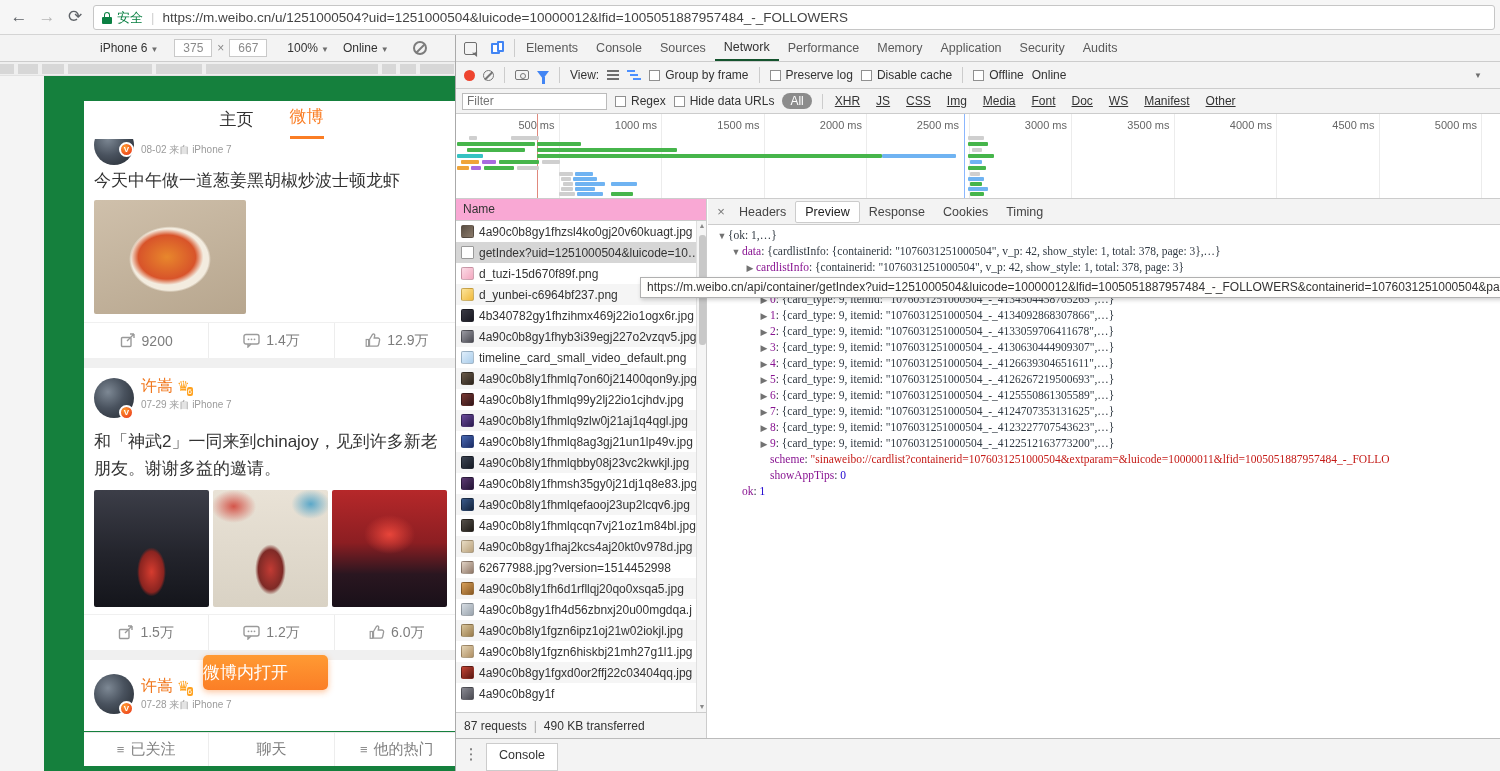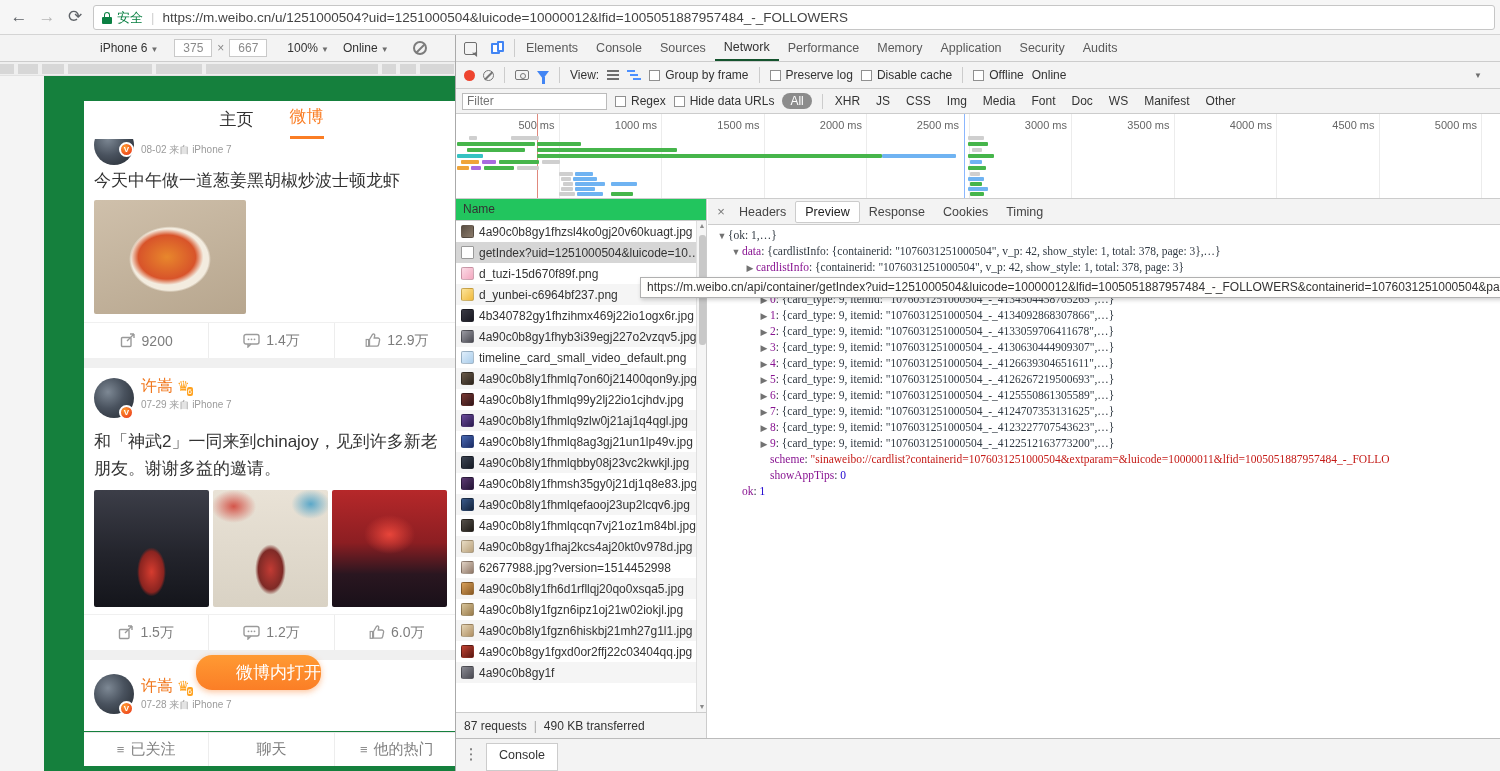--- a/index.html
+++ b/index.html
@@ -43,21 +43,21 @@
   .wb-date { font-size:10px; color:#9b9b9b; }
   .wb-name { font-size:16px; color:#f0761c; }
   .vip-crown { color:#ffa21f; font-size:14px; margin-left:4px; }
   .vip-num { color:#fff; background:#ffa21f; font-size:8px; border-radius:2px; padding:0 1px; position:relative; left:-3px; top:3px; }
   .wb-text { font-size:17px; color:#333; line-height:27px; }
   .wb-img { position:absolute; border-radius:2px; }
   .stat-row { position:absolute; left:0; width:375px; height:36px; border-top:1px solid #f0f0f0; display:flex; }
   .stat-cell { flex:1; display:flex; align-items:center; justify-content:center; gap:6px; color:#7d7d7d; font-size:14px; border-left:1px solid #ededed; }
   .stat-cell:first-child { border-left:none; }
   .wb-gap { position:absolute; left:40px; width:375px; background:#f0f0f0; }
-  .open-app-btn { position:absolute; left:152px; width:125px; height:35px; border-radius:16px; background:linear-gradient(180deg,#ff9a33,#fb7e26); color:#fff; font-size:17px; text-align:right; line-height:35px; box-shadow:0 2px 6px rgba(250,125,36,.45); z-index:5; }
+  .open-app-btn { position:absolute; left:159px; width:125px; height:35px; border-radius:5px; background:linear-gradient(180deg,#ff9a33,#fb7e26); color:#fff; font-size:17px; text-align:left; line-height:35px; box-shadow:0 2px 6px rgba(250,125,36,.45); z-index:5; }
   .action-bar { position:absolute; left:40px; width:375px; height:34px; background:#fff; border-top:1px solid #e8e8e8; display:flex; }
   .action-cell { flex:1; display:flex; align-items:center; justify-content:center; gap:6px; color:#808080; font-size:15px; border-left:1px solid #ededed; }
   .action-cell:first-child { border-left:none; }
   .menu-glyph { font-size:13px; color:#8f8f8f; }
 
   
   .devtools { position:absolute; left:455px; top:35px; width:1045px; height:736px; background:#fff; border-left:1px solid #aaa; font-size:12px; color:#333; }
   .dt-tabbar { position:absolute; left:0; top:0; right:0; height:27px; background:#f3f3f3; border-bottom:1px solid #ccc; display:flex; align-items:stretch; }
   .dt-icon { width:28px; display:flex; align-items:center; justify-content:center; }
   .inspect-glyph { width:13px; height:13px; border:1.5px solid #6e6e6e; border-radius:2px; position:relative; }
@@ -94,21 +94,21 @@
   .type-filter { color:#333; padding:0 2px; }
 
   .overview { position:absolute; left:0; top:79px; right:0; height:85px; background:#fff; border-bottom:1px solid #ccc; overflow:hidden; }
   .gridline { position:absolute; top:0; bottom:0; width:1px; background:#ececec; }
   .tl-label { position:absolute; top:5px; font-size:11px; color:#666; width:60px; text-align:right; }
   .tl-bar { position:absolute; height:4px; border-radius:1px; }
   .marker { position:absolute; top:0; bottom:0; width:1px; }
 
   .main-split { position:absolute; left:0; top:164px; right:0; height:539px; }
   .list-col { position:absolute; left:0; top:0; width:251px; height:539px; border-right:1px solid #ccc; background:#fff; }
-  .list-header { height:22px; line-height:21px; border-bottom:1px solid #ccc; padding-left:7px; color:#333; background:#22c55e; font-size:12px; }
+  .list-header { height:22px; line-height:21px; border-bottom:1px solid #ccc; padding-left:7px; color:#333; background:#f9a8d4; font-size:12px; }
   .rows-area { position:absolute; left:0; top:22px; right:0; bottom:26px; overflow:hidden; }
   .net-row { height:21px; display:flex; align-items:center; gap:5px; padding-left:5px; white-space:nowrap; overflow:hidden; font-size:12px; color:#333; }
   .net-row:nth-child(even){ background:#f5f5f5; }
   .net-row.selected { background:#d6d6d6; }
   .net-icon { width:13px; height:13px; border-radius:2px; flex:none; border:1px solid rgba(0,0,0,.18); }
   .net-icon.doc { background:#fff; border:1px solid #9a9a9a; border-radius:1px; }
   .list-scrollbar { position:absolute; right:0; top:22px; bottom:26px; width:10px; background:#f5f5f5; border-left:1px solid #e0e0e0; }
   .sb-arrow { position:absolute; left:0; width:10px; height:10px; font-size:7px; color:#8a8a8a; text-align:center; line-height:10px; }
   .sb-thumb { position:absolute; left:1.5px; width:7px; top:14px; height:110px; background:#c8c8c8; border-radius:3px; }
   .status-bar { position:absolute; left:0; bottom:0; width:251px; height:26px; background:#f3f3f3; border-top:1px solid #ccc; border-right:1px solid #ccc; display:flex; align-items:center; gap:7px; padding-left:8px; font-size:12px; color:#333; }
@@ -379,21 +379,21 @@
       <span class="tb-item">
           <span class="cb"></span>
           <span>Regex</span>
         </span>
       <span class="tb-item">
           <span class="cb"></span>
           <span>Hide data URLs</span>
         </span>
       <span class="pill">All</span>
       <span class="dt-sep" style="height:15px"></span>
-      <span id="type-filters" style="display:flex; gap:12px;">
+      <span id="type-filters" style="display:flex; gap:12px;text-decoration:underline;">
           <span class="type-filter">XHR</span>
           <span class="type-filter">JS</span>
           <span class="type-filter">CSS</span>
           <span class="type-filter">Img</span>
           <span class="type-filter">Media</span>
           <span class="type-filter">Font</span>
           <span class="type-filter">Doc</span>
           <span class="type-filter">WS</span>
           <span class="type-filter">Manifest</span>
           <span class="type-filter">Other</span>
@@ -535,20 +535,24 @@
             </div>
             <div class="net-row">
               <span class="net-icon" style="background: linear-gradient(135deg, rgb(224, 210, 196), rgb(144, 120, 104));"></span>
               <span>62677988.jpg?version=1514452998</span>
             </div>
             <div class="net-row">
               <span class="net-icon" style="background: linear-gradient(135deg, rgb(216, 160, 90), rgb(138, 90, 36));"></span>
               <span>4a90c0b8ly1fh6d1rfllqj20qo0xsqa5.jpg</span>
             </div>
             <div class="net-row">
+              <span class="net-icon" style="background: linear-gradient(135deg, rgb(214, 220, 226), rgb(154, 164, 174));"></span>
+              <span>4a90c0b8gy1fh4d56zbnxj20u00mgdqa.j</span>
+            </div>
+            <div class="net-row">
               <span class="net-icon" style="background: linear-gradient(135deg, rgb(216, 196, 154), rgb(154, 124, 76));"></span>
               <span>4a90c0b8ly1fgzn6ipz1oj21w02iokjl.jpg</span>
             </div>
             <div class="net-row">
               <span class="net-icon" style="background: linear-gradient(135deg, rgb(228, 212, 180), rgb(176, 144, 100));"></span>
               <span>4a90c0b8ly1fgzn6hiskbj21mh27g1l1.jpg</span>
             </div>
             <div class="net-row">
               <span class="net-icon" style="background: linear-gradient(135deg, rgb(196, 68, 52), rgb(90, 24, 18));"></span>
               <span>4a90c0b8gy1fgxd0or2ffj22c03404qq.jpg</span>

